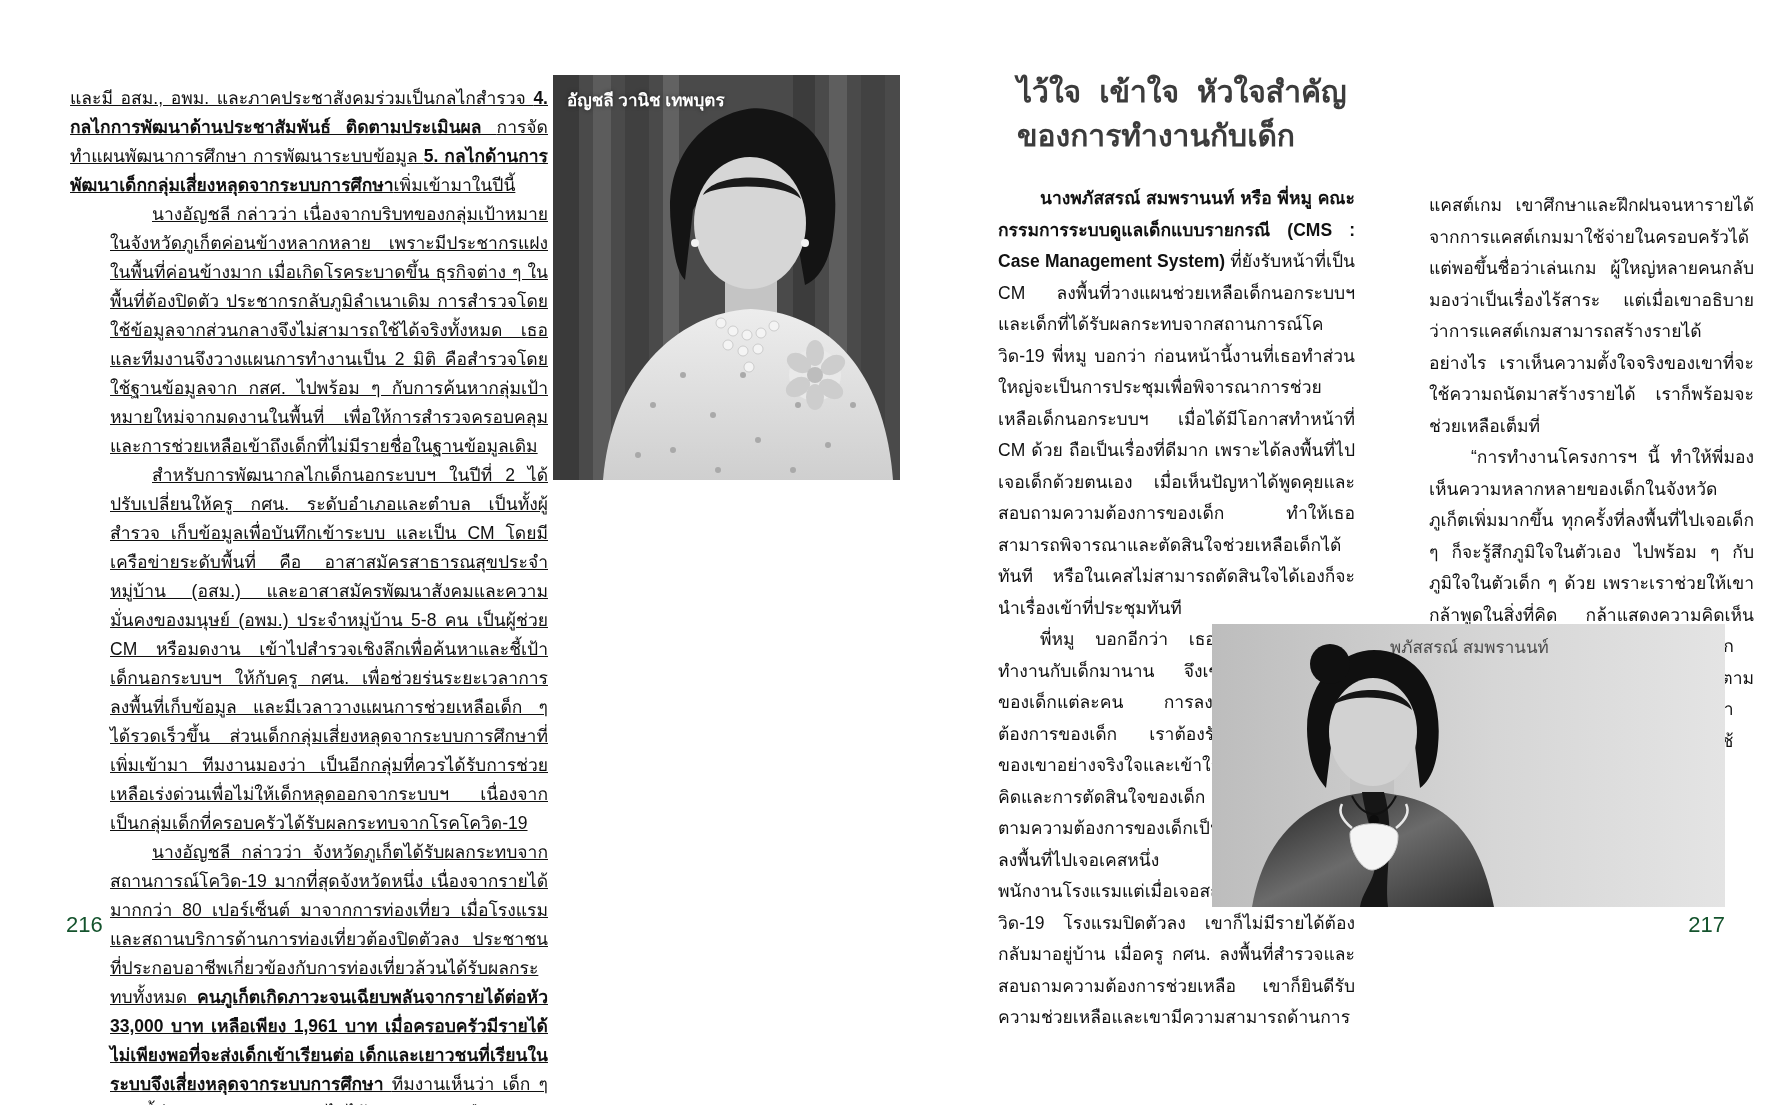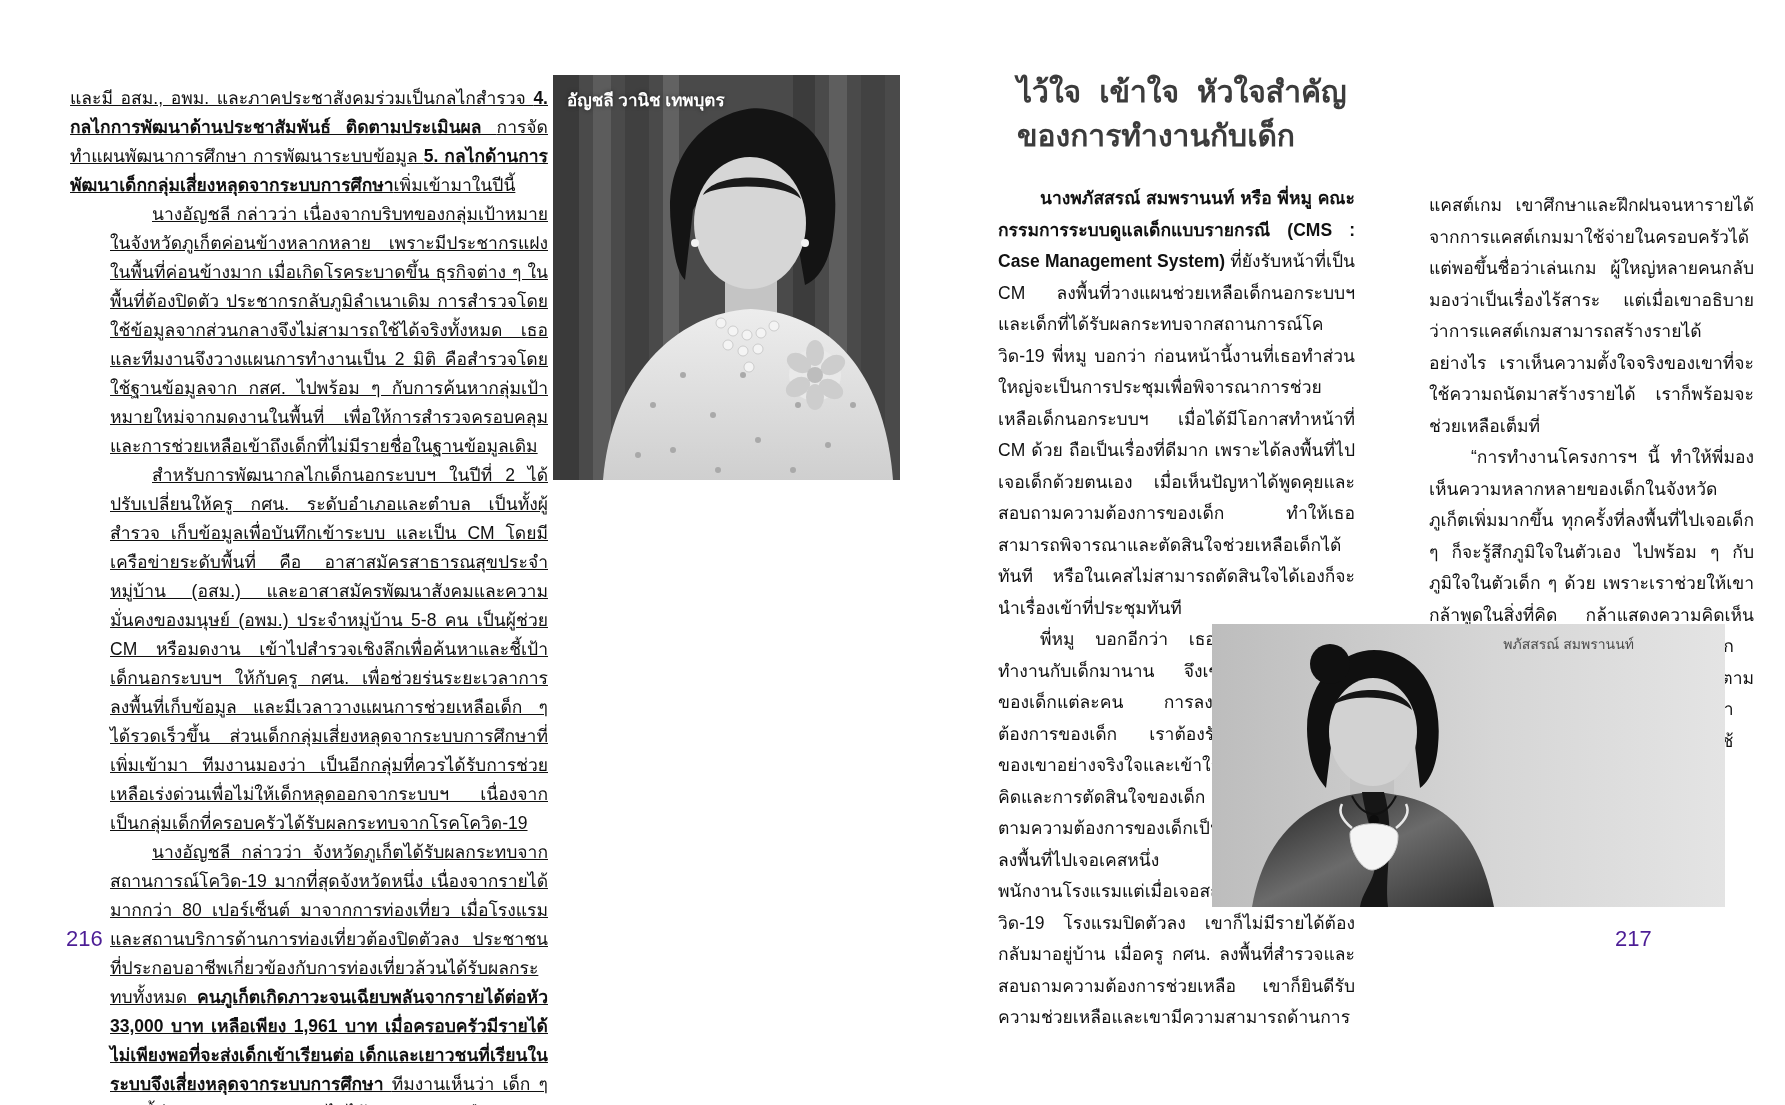--- a/index.html
+++ b/index.html
@@ -18,44 +18,44 @@
   p.indent{text-indent:42px;margin-left:40px;}
   .body-text b,.body-text .b{font-weight:700;}
   .photo1{
     left:553px;top:75px;width:347px;height:405px;background:#474747;
   }
   .photo1 svg{display:block;width:100%;height:100%;}
   .photo1-caption{
     left:567px;top:86px;color:#ffffff;font-weight:700;font-size:17px;
     text-shadow:0 0 4px rgba(0,0,0,.55);
   }
-  .page-number{font-size:22px;color:#4c1d95;top:912px;margin-top:14px;}
+  .page-number{font-size:22px;color:#14532d;top:912px;}
   .page-number-left{left:66px;}
-  .page-number-right{left:1615px;width:110px;}
+  .page-number-right{left:1615px;width:110px;text-align:right;}
   
   .article-title{
     left:1017px;top:72px;width:420px;
     font-size:30px;font-weight:700;color:#3c3c3c;line-height:44px;font-family:Liberation Mono, monospace;
   }
   .right-col1{
     left:998px;top:183px;width:357px;
     font-size:17.5px;line-height:31.5px;text-align:justify;
   }
   .right-col2{
     left:1400px;top:190px;width:325px;
     font-size:17.5px;line-height:31.5px;text-align:justify;margin-left:29px;
   }
   .right-col1 p,.right-col2 p{margin:0;}
   .photo2{
     left:1212px;top:624px;width:513px;height:283px;background:#d9d9d9;
   }
   .photo2 svg{display:block;width:100%;height:100%;}
   .photo2-caption{
-    left:1314px;top:633px;width:320px;text-align:right;
-    font-size:14px;color:#4a4a4a;z-index:5;
+    left:1390px;top:633px;width:320px;
+    font-size:17px;color:#4a4a4a;z-index:5;
   }
 </style>
 </head>
 <body>
 
 <div class="abs left-column body-text">
     <p><span>และมี อสม., อพม. และภาคประชาสังคมร่วมเป็นกลไกสำรวจ </span><span class="b">4. กลไกการพัฒนาด้านประชาสัมพันธ์ ติดตามประเมินผล </span><span>การจัดทำแผนพัฒนาการศึกษา การพัฒนาระบบข้อมูล </span><span class="b">5. กลไกด้านการพัฒนาเด็กกลุ่มเสี่ยงหลุดจากระบบการศึกษา</span><span>เพิ่มเข้ามาในปีนี้</span></p>
     <p class="indent"><span>นางอัญชลี กล่าวว่า เนื่องจากบริบทของกลุ่มเป้าหมายในจังหวัดภูเก็ตค่อนข้างหลากหลาย เพราะมีประชากรแฝงในพื้นที่ค่อนข้างมาก เมื่อเกิดโรคระบาดขึ้น ธุรกิจต่าง ๆ ในพื้นที่ต้องปิดตัว ประชากรกลับภูมิลำเนาเดิม การสำรวจโดยใช้ข้อมูลจากส่วนกลางจึงไม่สามารถใช้ได้จริงทั้งหมด เธอและทีมงานจึงวางแผนการทำงานเป็น 2 มิติ คือสำรวจโดยใช้ฐานข้อมูลจาก กสศ. ไปพร้อม ๆ กับการค้นหากลุ่มเป้าหมายใหม่จากมดงานในพื้นที่ เพื่อให้การสำรวจครอบคลุมและการช่วยเหลือเข้าถึงเด็กที่ไม่มีรายชื่อในฐานข้อมูลเดิม</span></p>
     <p class="indent"><span>สำหรับการพัฒนากลไกเด็กนอกระบบฯ ในปีที่ 2 ได้ปรับเปลี่ยนให้ครู กศน. ระดับอำเภอและตำบล เป็นทั้งผู้สำรวจ เก็บข้อมูลเพื่อบันทึกเข้าระบบ และเป็น CM โดยมีเครือข่ายระดับพื้นที่ คือ อาสาสมัครสาธารณสุขประจำหมู่บ้าน (อสม.) และอาสาสมัครพัฒนาสังคมและความมั่นคงของมนุษย์ (อพม.) ประจำหมู่บ้าน 5-8 คน เป็นผู้ช่วย CM หรือมดงาน เข้าไปสำรวจเชิงลึกเพื่อค้นหาและชี้เป้าเด็กนอกระบบฯ ให้กับครู กศน. เพื่อช่วยร่นระยะเวลาการลงพื้นที่เก็บข้อมูล และมีเวลาวางแผนการช่วยเหลือเด็ก ๆ ได้รวดเร็วขึ้น ส่วนเด็กกลุ่มเสี่ยงหลุดจากระบบการศึกษาที่เพิ่มเข้ามา ทีมงานมองว่า เป็นอีกกลุ่มที่ควรได้รับการช่วยเหลือเร่งด่วนเพื่อไม่ให้เด็กหลุดออกจากระบบฯ เนื่องจากเป็นกลุ่มเด็กที่ครอบครัวได้รับผลกระทบจากโรคโควิด-19</span></p>
     <p class="indent"><span>นางอัญชลี กล่าวว่า จังหวัดภูเก็ตได้รับผลกระทบจากสถานการณ์โควิด-19 มากที่สุดจังหวัดหนึ่ง เนื่องจากรายได้มากกว่า 80 เปอร์เซ็นต์ มาจากการท่องเที่ยว เมื่อโรงแรมและสถานบริการด้านการท่องเที่ยวต้องปิดตัวลง ประชาชนที่ประกอบอาชีพเกี่ยวข้องกับการท่องเที่ยวล้วนได้รับผลกระทบทั้งหมด </span><span class="b">คนภูเก็ตเกิดภาวะจนเฉียบพลันจากรายได้ต่อหัว 33,000 บาท เหลือเพียง 1,961 บาท เมื่อครอบครัวมีรายได้ไม่เพียงพอที่จะส่งเด็กเข้าเรียนต่อ เด็กและเยาวชนที่เรียนในระบบจึงเสี่ยงหลุดจากระบบการศึกษา </span><span>ทีมงานเห็นว่า เด็ก ๆ กลุ่มนี้มีความเปราะบาง หากไม่ได้รับการช่วยเหลือพวกเขาจะกลายเป็นเด็กนอกระบบฯ โดยแท้จริง เราจึงขอความร่วมมือกับ สธจ. และสถาบันการศึกษาที่เป็นภาคีเครือข่ายวางมาตรการเฝ้าระวังเด็กเสี่ยงหลุดฯ ที่ต้องการความช่วยเหลือจากโครงการฯ โดยให้ครูในโรงเรียนเป็น CM คอยดูแล</span></p>

